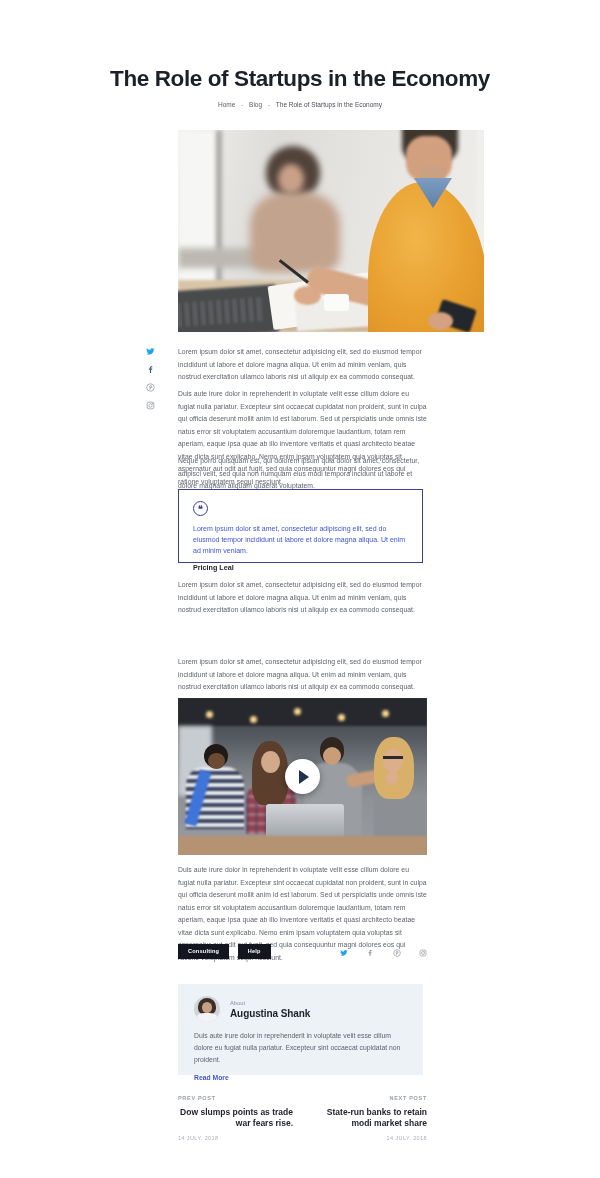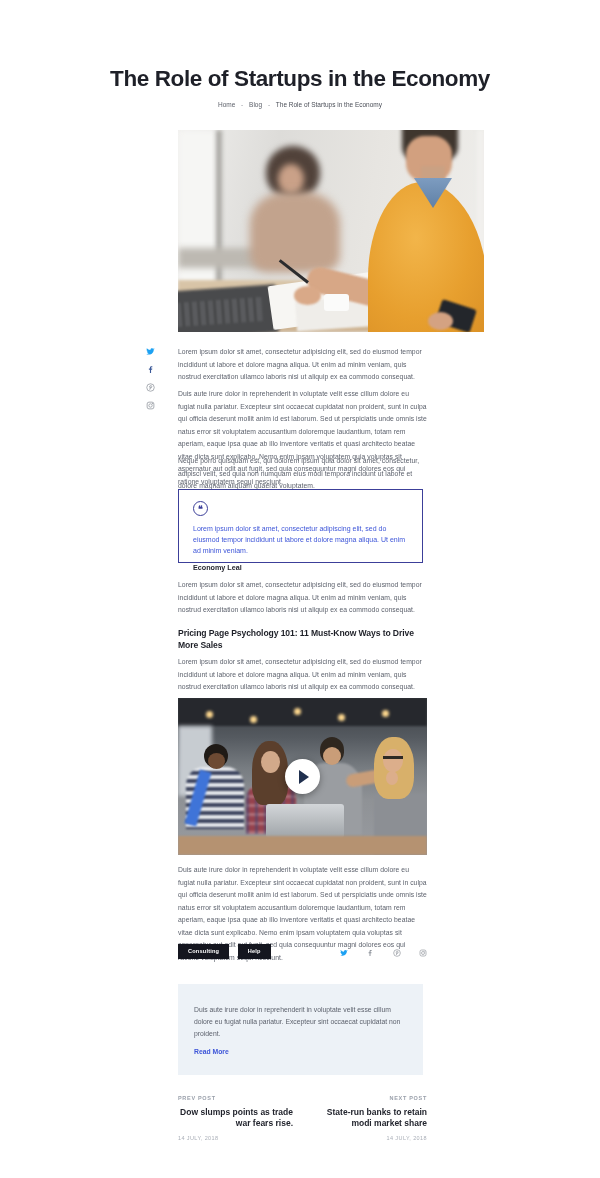--- a/index.html
+++ b/index.html
@@ -192,25 +192,24 @@
       </svg>
   </div>
 
   <p class="para" style="top:346px">Lorem ipsum dolor sit amet, consectetur adipisicing elit, sed do eiusmod tempor incididunt ut labore et dolore magna aliqua. Ut enim ad minim veniam, quis nostrud exercitation ullamco laboris nisi ut aliquip ex ea commodo consequat.</p>
   <p class="para" style="top:388px">Duis aute irure dolor in reprehenderit in voluptate velit esse cillum dolore eu fugiat nulla pariatur. Excepteur sint occaecat cupidatat non proident, sunt in culpa qui officia deserunt mollit anim id est laborum. Sed ut perspiciatis unde omnis iste natus error sit voluptatem accusantium doloremque laudantium, totam rem aperiam, eaque ipsa quae ab illo inventore veritatis et quasi architecto beatae vitae dicta sunt explicabo. Nemo enim ipsam voluptatem quia voluptas sit aspernatur aut odit aut fugit, sed quia consequuntur magni dolores eos qui ratione voluptatem sequi nesciunt.</p>
   <p class="para" style="top:455px">Neque porro quisquam est, qui dolorem ipsum quia dolor sit amet, consectetur, adipisci velit, sed quia non numquam eius modi tempora incidunt ut labore et dolore magnam aliquam quaerat voluptatem.</p>
 
   <div class="quote-box">
     <div class="quote-mark">❝</div>
     <div class="quote-text">Lorem ipsum dolor sit amet, consectetur adipiscing elit, sed do eiusmod tempor incididunt ut labore et dolore magna aliqua. Ut enim ad minim veniam.</div>
-    <div class="quote-author">Economy Leal</div>
+    <div class="quote-author">Pricing Leal</div>
   </div>
 
   <p class="para" style="top:579px">Lorem ipsum dolor sit amet, consectetur adipisicing elit, sed do eiusmod tempor incididunt ut labore et dolore magna aliqua. Ut enim ad minim veniam, quis nostrud exercitation ullamco laboris nisi ut aliquip ex ea commodo consequat.</p>
-  <h2 class="subheading" style="top:628px">Pricing Page Psychology 101: 11 Must-Know Ways to Drive More Sales</h2>
   <p class="para" style="top:656px">Lorem ipsum dolor sit amet, consectetur adipisicing elit, sed do eiusmod tempor incididunt ut labore et dolore magna aliqua. Ut enim ad minim veniam, quis nostrud exercitation ullamco laboris nisi ut aliquip ex ea commodo consequat.</p>
 
   <div class="video">
     <div class="v-wall"></div>
       <div class="v-ceiling"></div>
     <div class="v-light" style="left:28px;top:13px"></div>
       <div class="v-light" style="left:72px;top:18px"></div>
     <div class="v-light" style="left:116px;top:10px"></div>
       <div class="v-light" style="left:160px;top:16px"></div>
     <div class="v-light" style="left:204px;top:12px"></div>
@@ -256,20 +255,31 @@
         <path d="M10 18l2.2-8.5M9.5 11c-.6-2.3 1-4.3 3-4.3 1.8 0 3 1.2 3 3 0 2.2-1.5 3.8-3.2 3.8-1 0-1.8-.5-2.1-1.2"></path>
       </svg>
     <svg class="s-icon" viewBox="0 0 24 24" fill="none" stroke="#8f949c" stroke-width="2">
         <rect x="3" y="3" width="18" height="18" rx="5"></rect>
         <circle cx="12" cy="12" r="4.5"></circle>
         <circle cx="17.5" cy="6.5" r="1.4" fill="#8f949c" stroke="none"></circle>
       </svg>
   </div>
 
   <div class="author-box">
+    <div class="author-head">
+      <div class="avatar">
+        <div class="av-hair"></div>
+          <div class="av-face"></div>
+          <div class="av-body"></div>
+      </div>
+      <div class="author-meta">
+        <div class="author-label">About</div>
+        <div class="author-name">Augustina Shank</div>
+      </div>
+    </div>
     <div class="author-bio">Duis aute irure dolor in reprehenderit in voluptate velit esse cillum dolore eu fugiat nulla pariatur. Excepteur sint occaecat cupidatat non proident.</div>
     <span class="read-more">Read More</span>
   </div>
 
   <div class="post-nav">
     <div class="nav-prev">
       <div class="nav-label">PREV POST</div>
       <div class="nav-title">Dow slumps points as trade war fears rise.</div>
       <div class="nav-date">14 JULY, 2018</div>
     </div>

